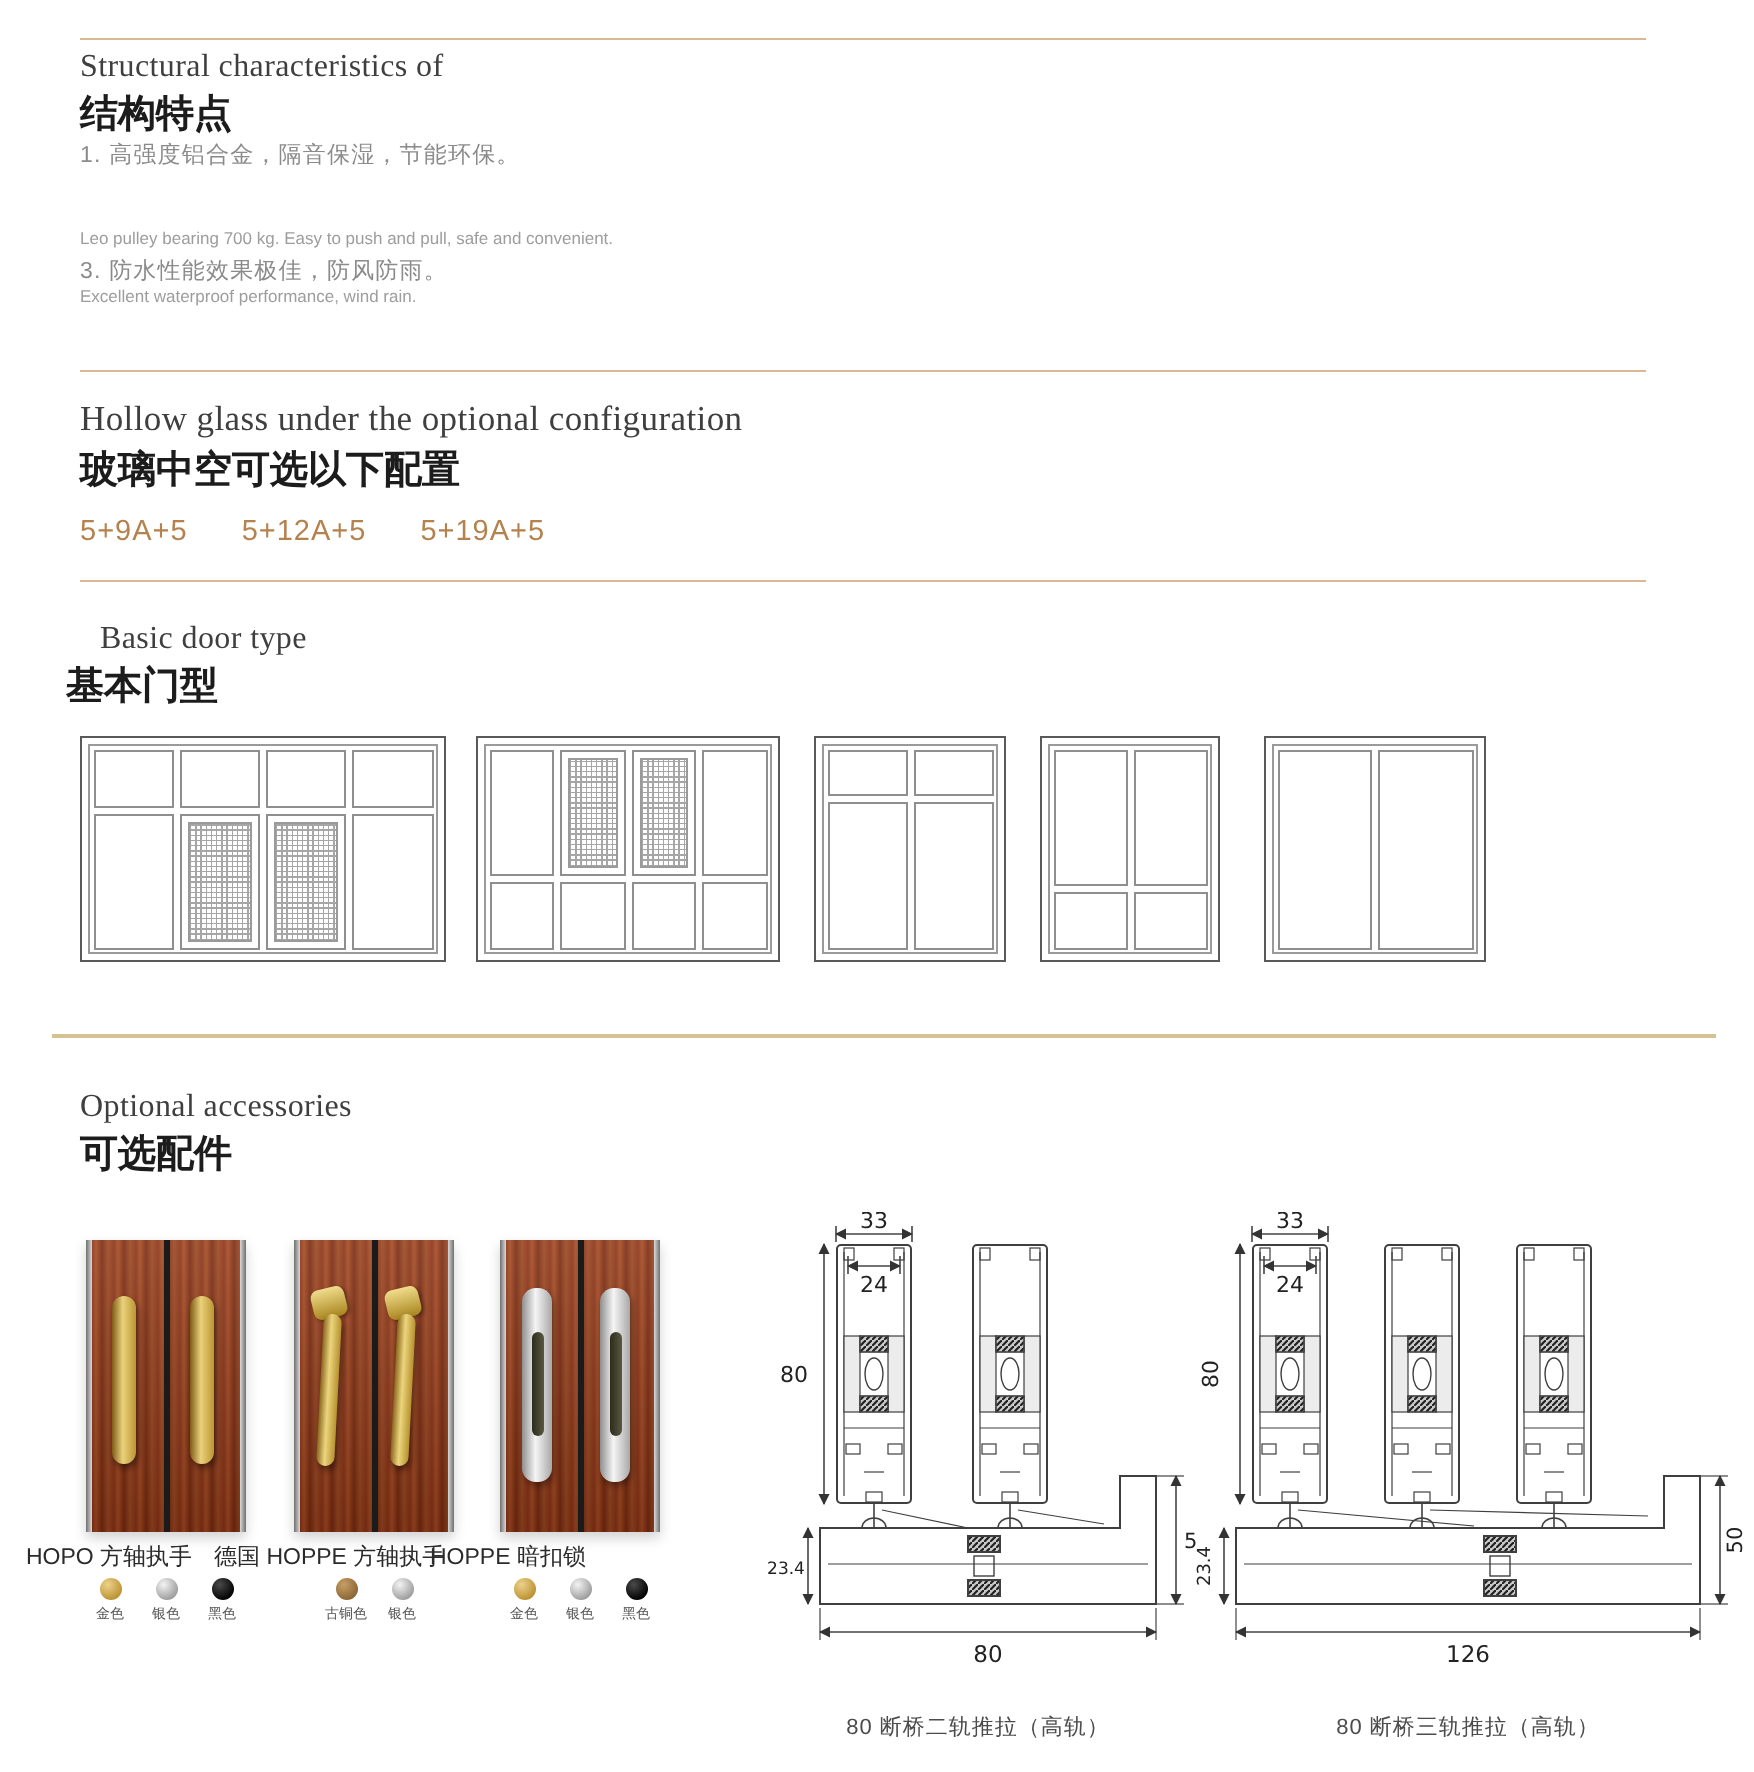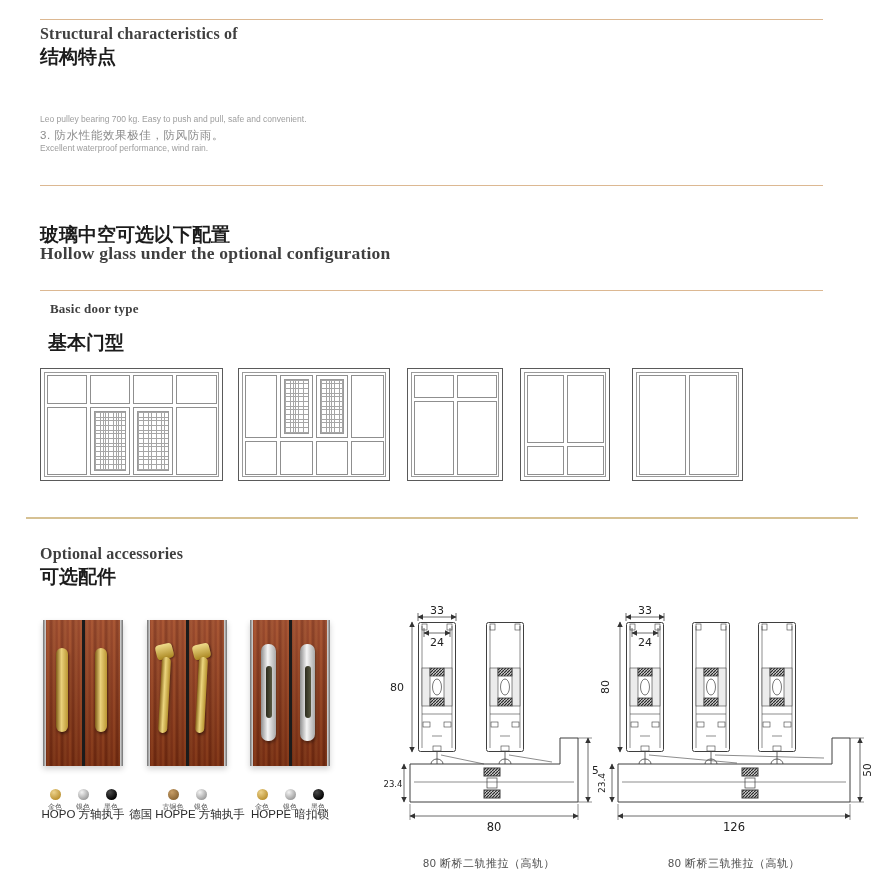--- a/index.html
+++ b/index.html
@@ -4,38 +4,38 @@
 <style>
   html,body{margin:0;padding:0;background:#fff;}
   .page{position:relative;width:877px;height:886px;background:#fff;overflow:hidden;
         font-family:"Liberation Sans",sans-serif;}
   .rule{position:absolute;height:1px;background:#dcb892;}
   #rule1{top:19px;left:40px;width:783px;}
   #rule2{top:185px;left:40px;width:783px;}
   #rule3{top:290px;left:40px;width:783px;}
   #rule4{top:517px;left:26px;width:832px;height:2px;background:#d6c193;}
 
-  .title-en{position:absolute;font-family:"Liberation Serif",serif;color:#3f3f3f;letter-spacing:.2px;font-weight:bold;}
+  .title-en{position:absolute;font-family:"Liberation Serif",serif;color:#3f3f3f;letter-spacing:.2px;}
   .title-cn{position:absolute;font-weight:bold;color:#1c1c1c;font-size:19px;}
 
   #s1-en{left:40px;top:25px;font-size:16px;}
   #s1-cn{left:40px;top:44px;}
   .item-cn{position:absolute;left:40px;font-size:11.5px;color:#8b8b8b;letter-spacing:.6px;}
   .item-en{position:absolute;left:40px;font-size:8.5px;color:#9d9d9d;}
   #i1-cn{top:70px}#i1-en{top:85px}
   #i2-cn{top:99px}#i2-en{top:114px}
   #i3-cn{top:128px}#i3-en{top:143px}
 
-  #s2-en{left:40px;top:199px;font-size:17.5px;margin-top:44px;}
+  #s2-en{left:40px;top:199px;font-size:17.5px;}
   #s2-cn{left:40px;top:222px;}
   .glass-opts{position:absolute;left:40px;top:258px;display:flex;gap:27px;
               font-size:14.5px;color:#b5824e;letter-spacing:.5px;}
 
-  #s3-en{left:50px;top:301px;font-size:13px;}
-  #s3-cn{left:48px;top:330px;}
+  #s3-en{left:50px;top:311px;font-size:16px;}
+  #s3-cn{left:33px;top:330px;}
 
   
   .door{position:absolute;top:368px;height:113px;border:1px solid #5a5a5a;background:#fff;
         padding:3px;box-sizing:border-box;}
   .door-in{border:1px solid #9a9a9a;height:100%;box-sizing:border-box;display:flex;flex-direction:column;}
   .drow{display:flex;min-height:0;}
   .dcell{flex:1;border:1px solid #8f8f8f;margin:1.5px;min-width:0;position:relative;background:#fff;}
   .screen{position:absolute;inset:3px;border:1px solid #9a9a9a;
     background-image:repeating-linear-gradient(0deg,#a6a6a6 0,#a6a6a6 .7px,transparent .7px,transparent 2.6px),
                      repeating-linear-gradient(90deg,#a6a6a6 0,#a6a6a6 .7px,transparent .7px,transparent 2.6px);}
@@ -66,21 +66,21 @@
   .lever{position:absolute;top:24px;width:17px;height:92px;}
   .lever .head{position:absolute;top:0;left:-1px;width:17px;height:15px;border-radius:4px;
         background:linear-gradient(180deg,#f0dc8c,#a9861f);transform:rotate(-14deg);box-shadow:1px 1px 2px rgba(0,0,0,.4);}
   .lever .grip{position:absolute;top:13px;left:3px;width:9px;height:76px;border-radius:5px;
         background:linear-gradient(90deg,#8a671c,#ecd57e 45%,#b5922e);transform:rotate(3deg);box-shadow:1px 2px 3px rgba(0,0,0,.45);}
   .flush{position:absolute;top:24px;width:15px;height:97px;border-radius:7px;
         background:linear-gradient(90deg,#8f8f8f,#f5f5f5 45%,#a8a8a8);box-shadow:1px 2px 3px rgba(0,0,0,.35);}
   .flush .slot{position:absolute;left:4.5px;top:22px;width:6px;height:52px;border-radius:3px;
         background:linear-gradient(90deg,#2c2c1e,#585840);}
 
-  .acc-cap{position:absolute;top:807px;text-align:center;font-size:11.5px;color:#2b2b2b;}
+  .acc-cap{position:absolute;top:771px;font-size:11.5px;color:#2b2b2b;}
   #cap1{left:13px;width:140px}
   #cap2{left:107px;width:160px}
   #cap3{left:215px;width:150px}
 
   .sw-row{position:absolute;top:789px;display:flex;gap:8px;}
   #sw1{left:45px} #sw2{left:163px} #sw3{left:252px}
   .sw{display:flex;flex-direction:column;align-items:center;width:20px;}
   .dot{width:11px;height:11px;border-radius:50%;}
   .dot.gold{background:radial-gradient(circle at 35% 30%,#ecd28c,#bd9434 72%);}
   .dot.silver{background:radial-gradient(circle at 35% 30%,#f3f3f3,#9c9c9c 75%);}
@@ -99,28 +99,34 @@
 </style>
 </head>
 <body>
 
 <div class="page">
 
   <div class="rule" id="rule1"></div>
 
   <div class="title-en" id="s1-en">Structural characteristics of</div>
   <div class="title-cn" id="s1-cn">结构特点</div>
+  <div class="item-cn" id="i1-cn">1. 高强度铝合金，隔音保湿，节能环保。</div>
   <div class="item-en" id="i2-en">Leo pulley bearing 700 kg. Easy to push and pull, safe and convenient.</div>
   <div class="item-cn" id="i3-cn">3. 防水性能效果极佳，防风防雨。</div>
   <div class="item-en" id="i3-en">Excellent waterproof performance, wind rain.</div>
 
   <div class="rule" id="rule2"></div>
 
   <div class="title-en" id="s2-en">Hollow glass under the optional configuration</div>
   <div class="title-cn" id="s2-cn">玻璃中空可选以下配置</div>
+  <div class="glass-opts">
+    <span>5+9A+5</span>
+    <span>5+12A+5</span>
+    <span>5+19A+5</span>
+  </div>
 
   <div class="rule" id="rule3"></div>
 
   <div class="title-en" id="s3-en">Basic door type</div>
   <div class="title-cn" id="s3-cn">基本门型</div>
 
   <div class="door" id="door1">
     <div class="door-in">
       <div class="drow rt">
         <div class="dcell"></div>

